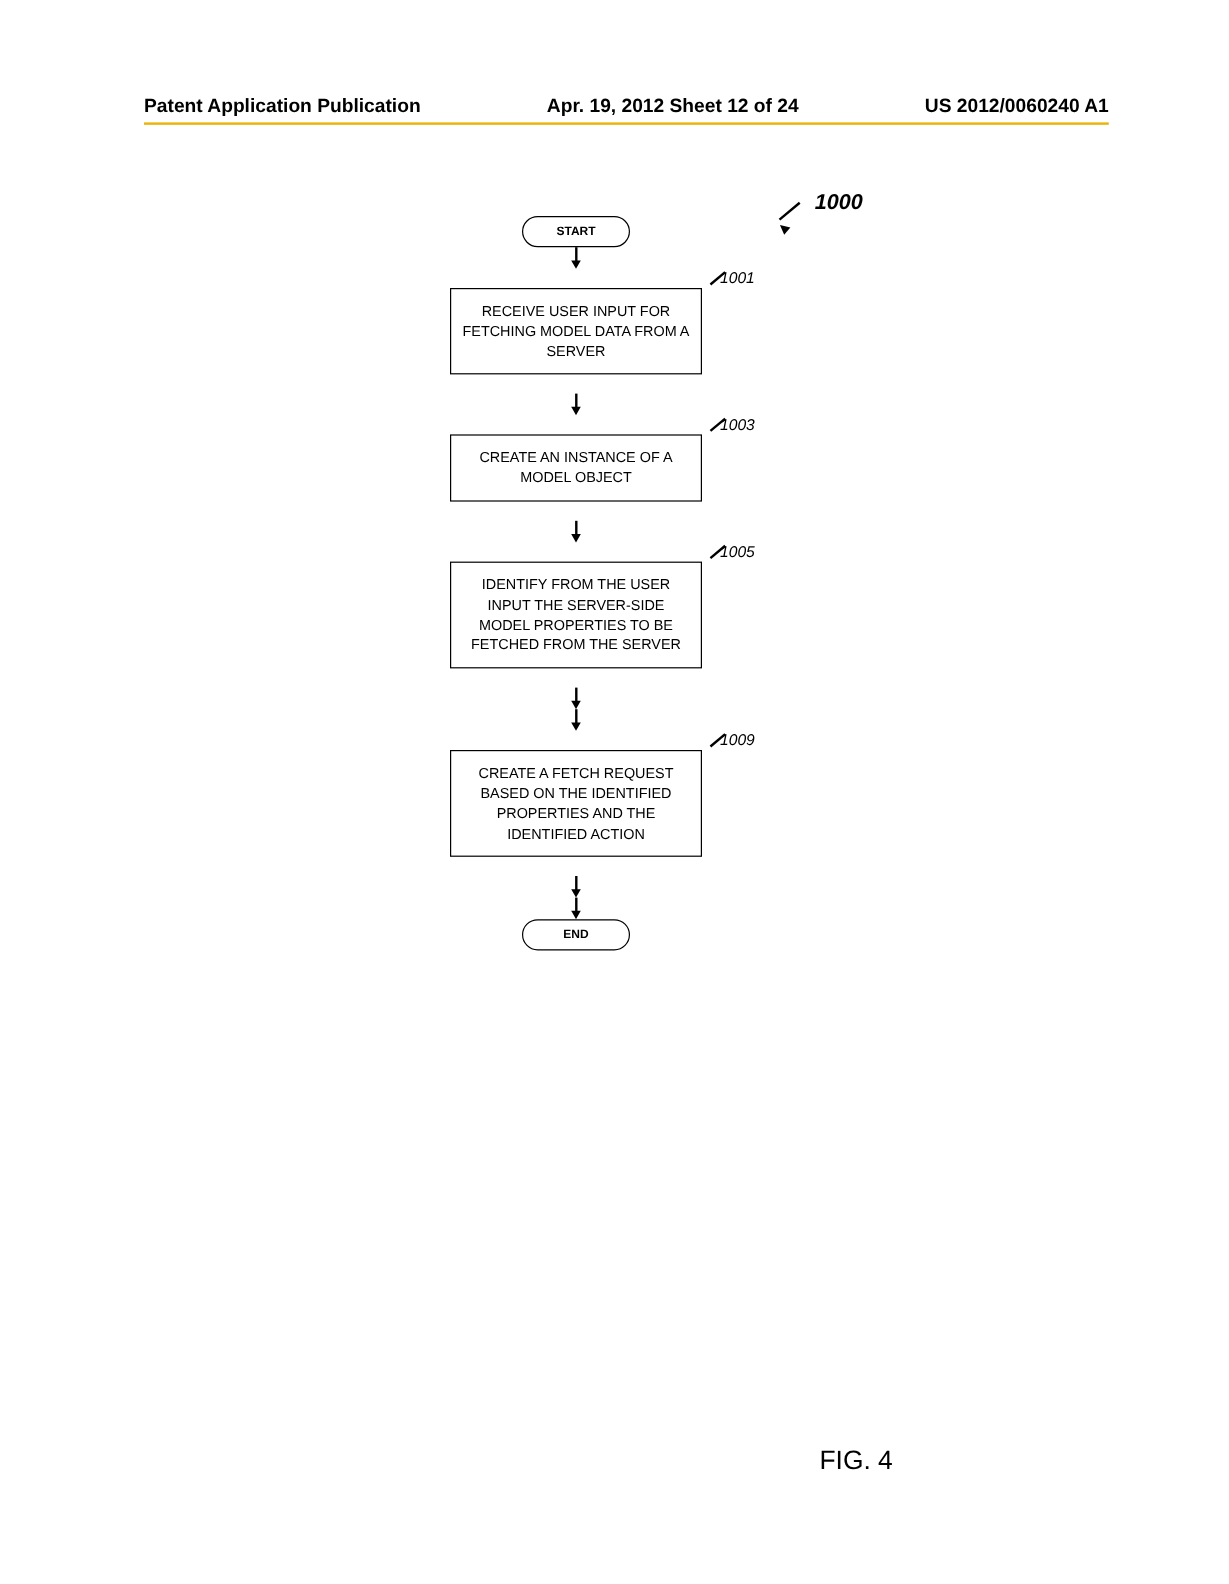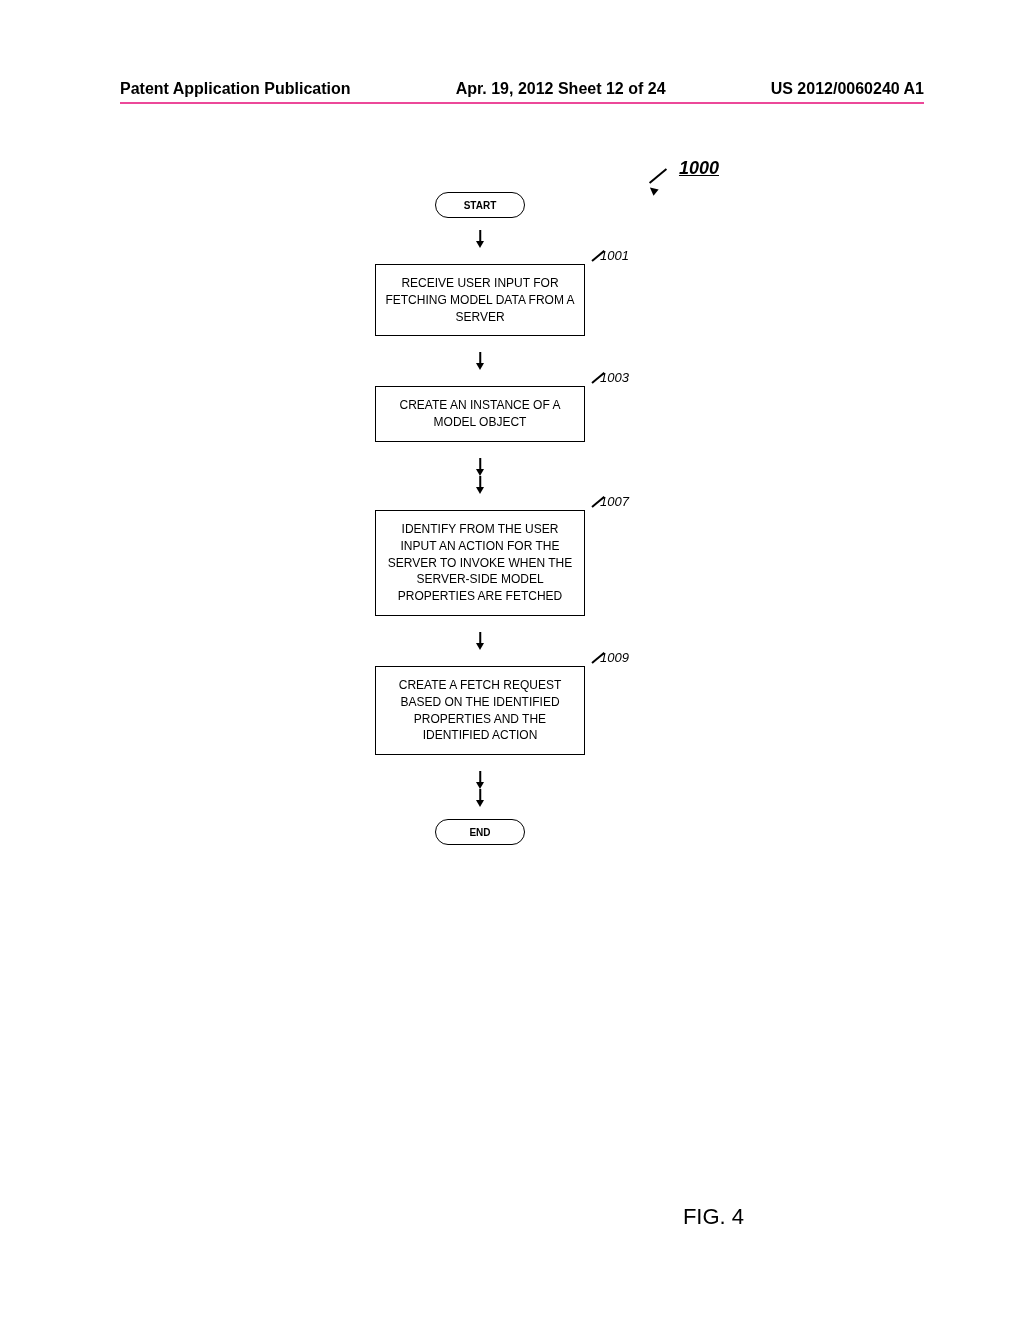--- a/index.html
+++ b/index.html
@@ -12,35 +12,35 @@
     }
     .header {
       position: absolute;
       top: 80px;
       left: 120px;
       right: 100px;
       display: flex;
       justify-content: space-between;
       font-size: 16px;
       font-weight: bold;
-      border-bottom: 2px solid #ec4899;
+      border-bottom: 2px solid #eab308;
       padding-bottom: 4px;
     }
     .flowchart {
       position: absolute;
       top: 180px;
       left: 240px;
       width: 480px;
     }
     .terminal {
       width: 90px;
       height: 26px;
       border: 1.5px solid #000;
       border-radius: 13px;
-      margin: 12px auto;
+      margin: 0 auto;
       text-align: center;
       font-size: 10px;
       line-height: 26px;
       font-weight: bold;
     }
     .box {
       width: 210px;
       border: 1.5px solid #000;
       margin: 16px auto;
       text-align: center;
@@ -76,21 +76,20 @@
       border-top: 7px solid #000;
       transform: translateX(-50%);
     }
     .page-ref {
       position: absolute;
       top: 158px;
       right: 305px;
       font-size: 18px;
       font-style: italic;
       font-weight: bold;
-      text-decoration: underline;
     }
     .page-ref-slash {
       position: absolute;
       top: 175px;
       right: 355px;
       width: 22px;
       height: 2px;
       background: #000;
       transform: rotate(-40deg);
     }
@@ -157,27 +156,27 @@
   </div>
   <div class="arrow"></div>
 
   <div class="box">
     <span class="step-ref">1003</span>
     <span class="step-ref-line"></span>
     <span>CREATE AN INSTANCE OF A MODEL OBJECT</span>
   </div>
   <div class="arrow"></div>
 
+  <div class="box">
+    <span class="step-ref">1005</span>
+    <span class="step-ref-line"></span>
+    <span>IDENTIFY FROM THE USER INPUT THE SERVER-SIDE MODEL PROPERTIES TO BE FETCHED FROM THE SERVER</span>
+  </div>
   <div class="arrow"></div>
 
-  <div class="box">
-    <span class="step-ref">1007</span>
-    <span class="step-ref-line"></span>
-    <span>IDENTIFY FROM THE USER INPUT AN ACTION FOR THE SERVER TO INVOKE WHEN THE SERVER-SIDE MODEL PROPERTIES ARE FETCHED</span>
-  </div>
   <div class="arrow"></div>
 
   <div class="box">
     <span class="step-ref">1009</span>
     <span class="step-ref-line"></span>
     <span>CREATE A FETCH REQUEST BASED ON THE IDENTIFIED PROPERTIES AND THE IDENTIFIED ACTION</span>
   </div>
   <div class="arrow"></div>
 
   <div class="arrow"></div>

